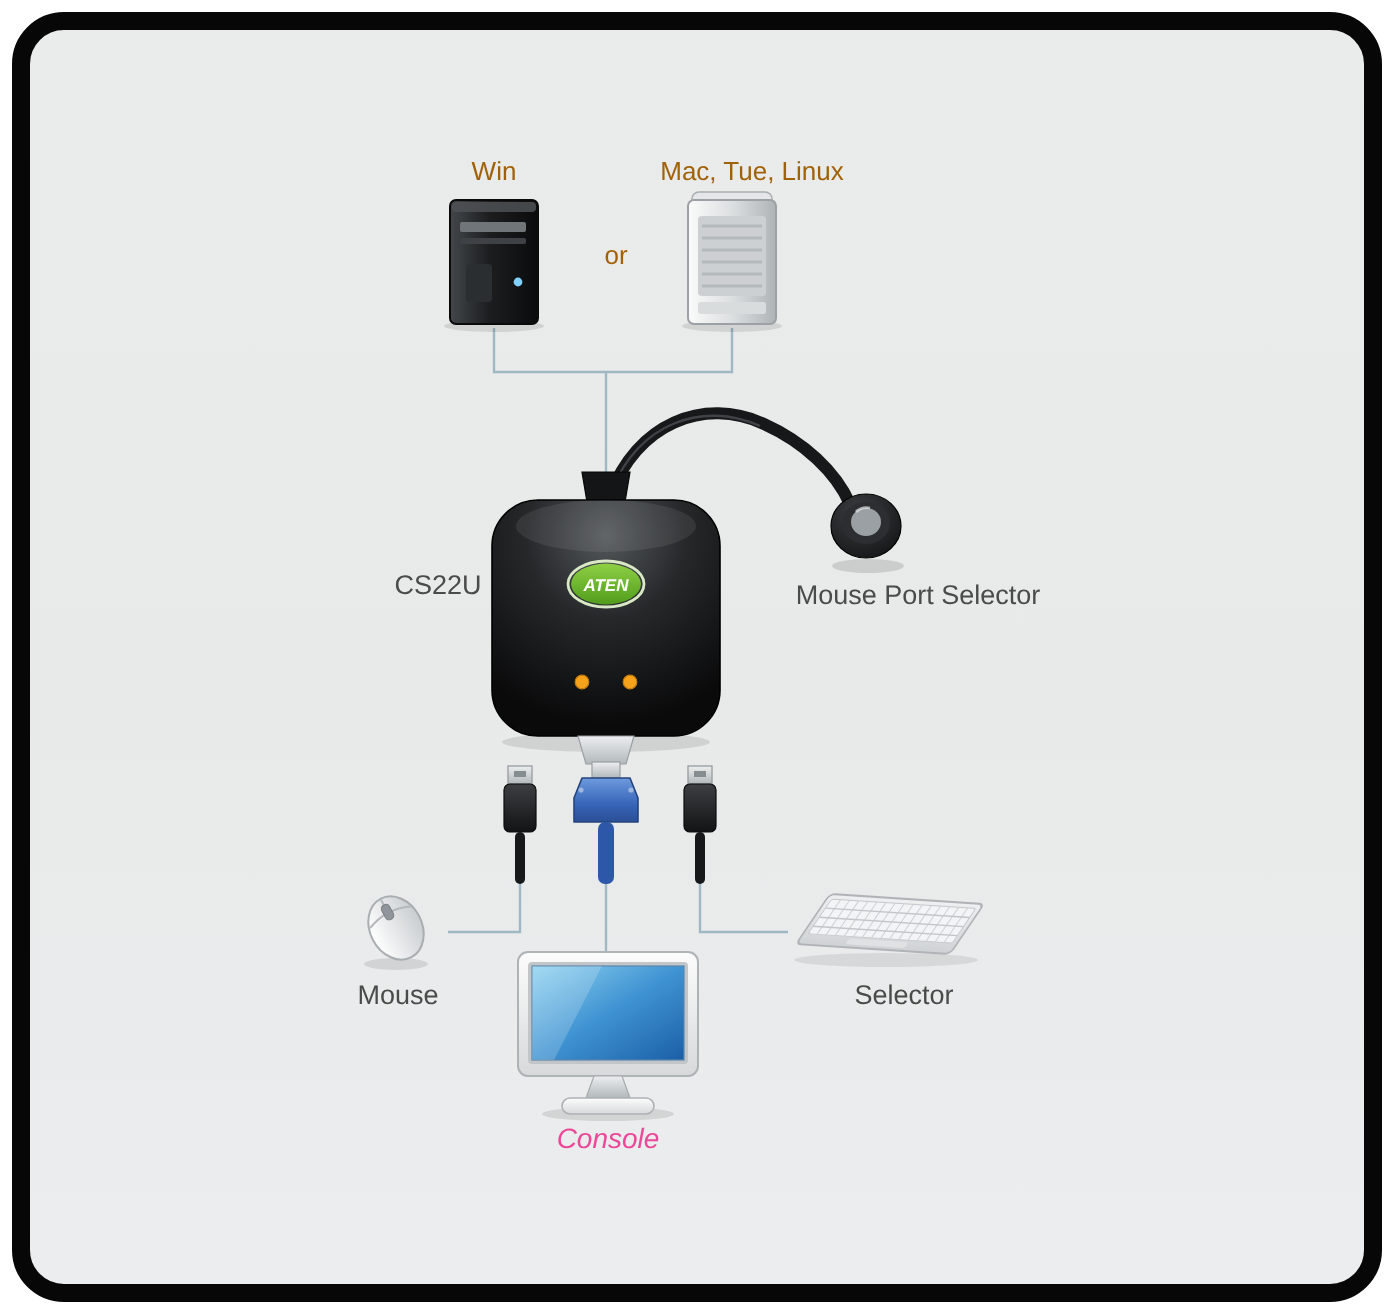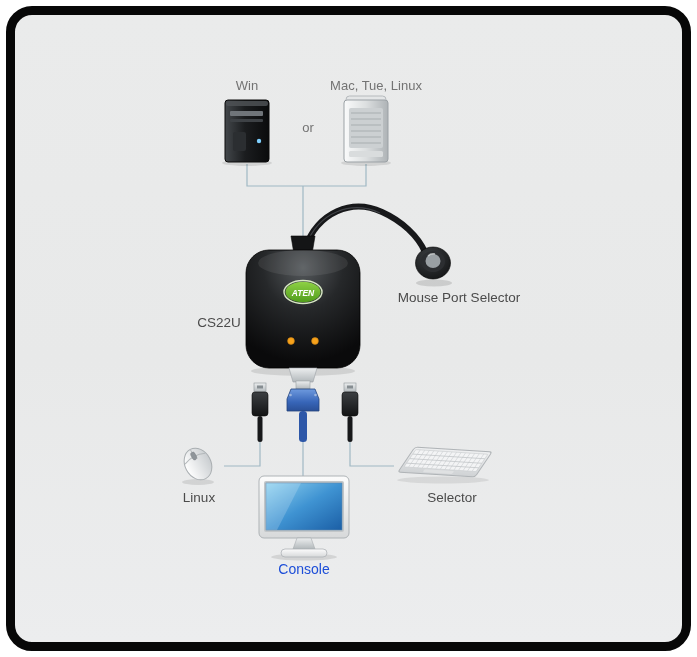--- a/index.html
+++ b/index.html
@@ -10,22 +10,22 @@
   .panel{
     position:absolute;left:6px;top:6px;width:685px;height:645px;
     box-sizing:border-box;border:9px solid #070707;border-radius:26px;
     background:linear-gradient(180deg,#eaebeb 0%,#e8e9e9 55%,#ecedee 100%);
   }
   .diagram-svg{position:absolute;left:0;top:0;}
   .lbl{
     position:absolute;transform:translateX(-50%);
     white-space:nowrap;color:#4b4b4b;font-size:13.5px;line-height:1;
   }
-  .lbl-small{font-size:13px;color:#737373;}
-  .lbl-console{font-size:14px;color:#1d4ed8;}
+  .lbl-small{font-size:13px;color:#a16207;}
+  .lbl-console{font-size:14px;color:#ec4899;font-style:italic;}
 </style>
 </head>
 <body>
 
 <div class="stage">
 
   <div class="panel"></div>
 
   <svg class="diagram-svg" width="697" height="657" viewBox="0 0 697 657">
     <defs>
@@ -182,19 +182,19 @@
       <rect x="266" y="483" width="76" height="47" fill="url(#gScreen)" stroke="#5a86ad" stroke-width="0.6"></rect>
       <polygon points="266,483 301,483 277,530 266,530" fill="#ffffff" opacity="0.18"></polygon>
       <polygon points="297,538 311,538 315,549 293,549" fill="url(#gMetal)" stroke="#a6abae" stroke-width="0.6"></polygon>
       <rect x="281" y="549" width="46" height="8" rx="4" fill="url(#gMonFrame)" stroke="#aeb3b6" stroke-width="0.8"></rect>
     </g>
   </svg>
 
   <div class="lbl lbl-small" style="left:247px;top:79px">Win</div>
   <div class="lbl lbl-small" style="left:308px;top:121px">or</div>
   <div class="lbl lbl-small" style="left:376px;top:79px">Mac, Tue, Linux</div>
-  <div class="lbl" style="left:219px;top:316px">CS22U</div>
+  <div class="lbl" style="left:219px;top:286px">CS22U</div>
   <div class="lbl" style="left:459px;top:291px">Mouse Port Selector</div>
-  <div class="lbl" style="left:199px;top:491px">Linux</div>
+  <div class="lbl" style="left:199px;top:491px">Mouse</div>
   <div class="lbl" style="left:452px;top:491px">Selector</div>
   <div class="lbl lbl-console" style="left:304px;top:562px">Console</div>
 
 </div>
 
 </body></html>

